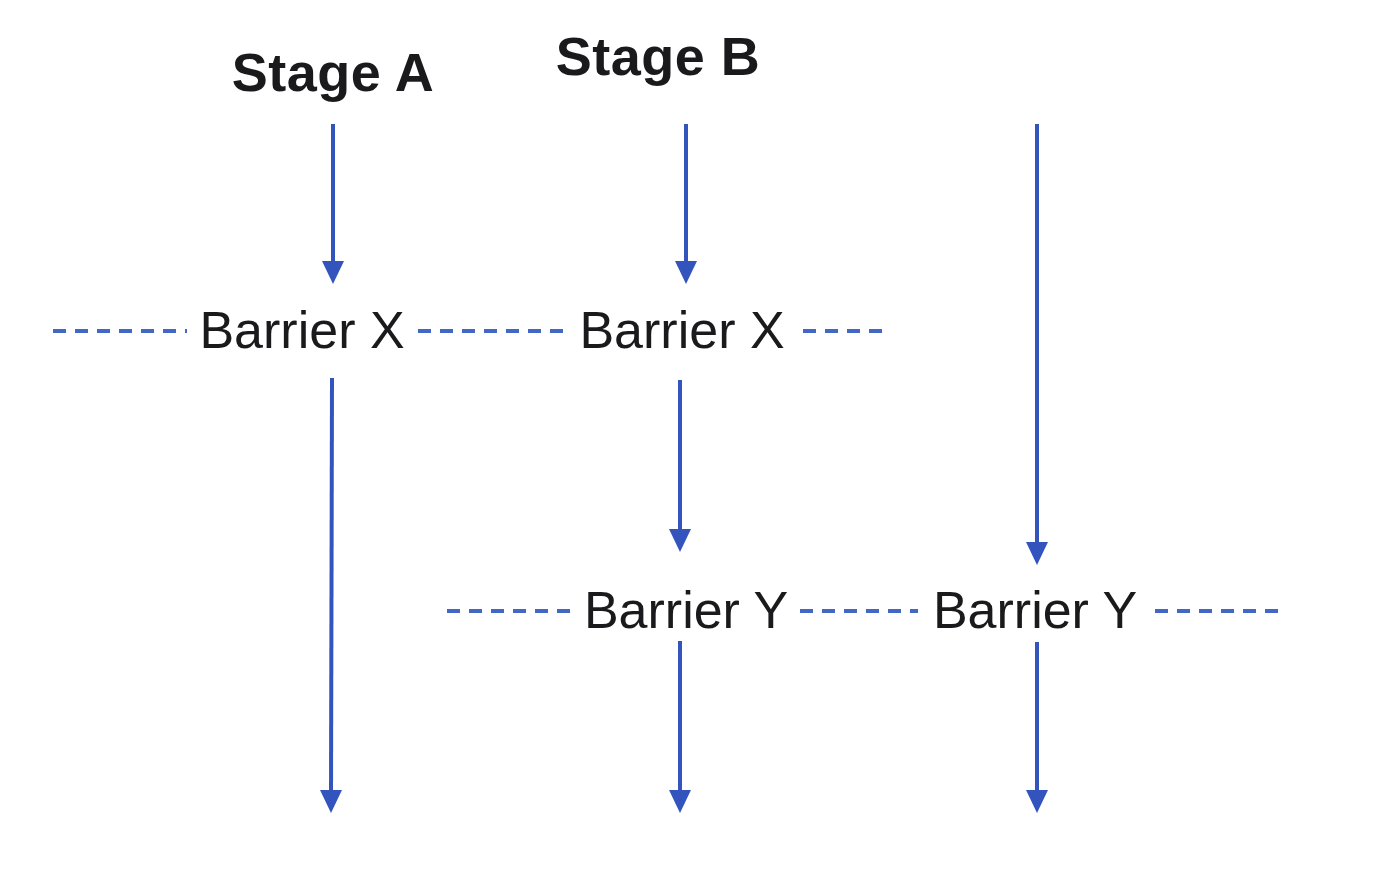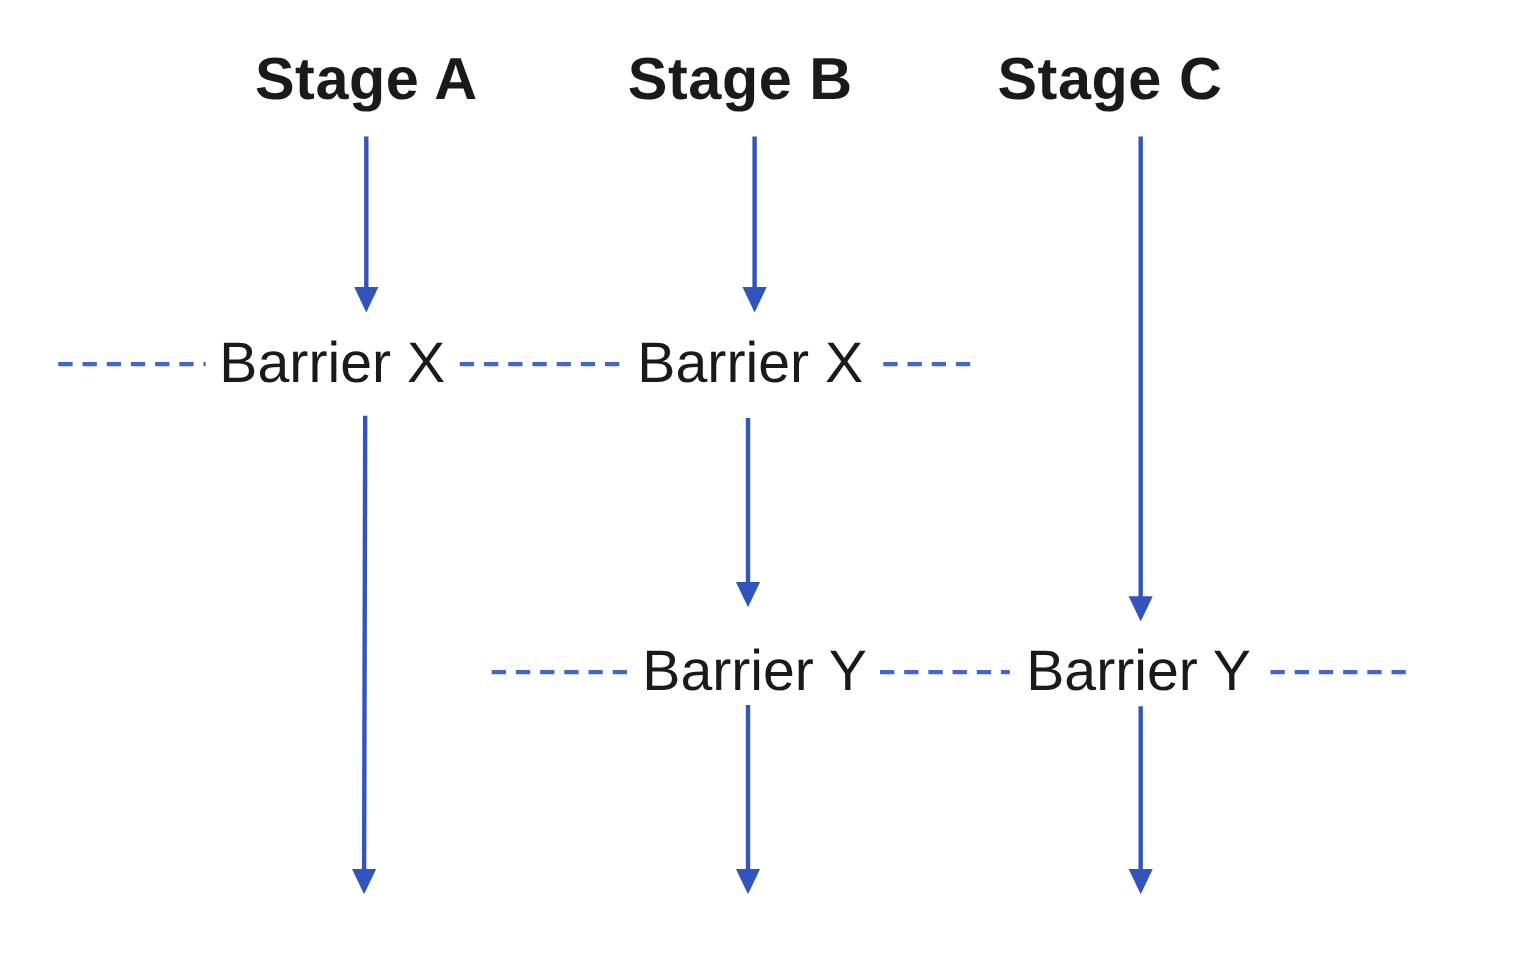--- a/index.html
+++ b/index.html
@@ -56,22 +56,21 @@
     font-weight: 500;
     letter-spacing: 0px;
   }
 </style>
 </head>
 <body>
 
 <div class="canvas">
 
   <div class="label stage-label" style="left:333px; top:72px;">Stage A</div>
-  <div class="label stage-label" style="left:658px; top:72px;margin-left:15px;">Stage B</div>
-  <div class="label stage-label" style="left:1009px; top:72px;">Stage C</div>
+  <div class="label stage-label" style="left:658px; top:56px;">Stage B</div>
 
   <svg class="diagram-svg" viewBox="0 0 1379 875">
 
     <g>
       <line class="arrow-line" x1="333" y1="124" x2="333" y2="266"></line>
       <polygon class="arrow-head" points="322,261 344,261 333,284"></polygon>
       <line class="arrow-line" x1="332" y1="378" x2="331" y2="795"></line>
       <polygon class="arrow-head" points="320,790 342,790 331,813"></polygon>
     </g>
 

